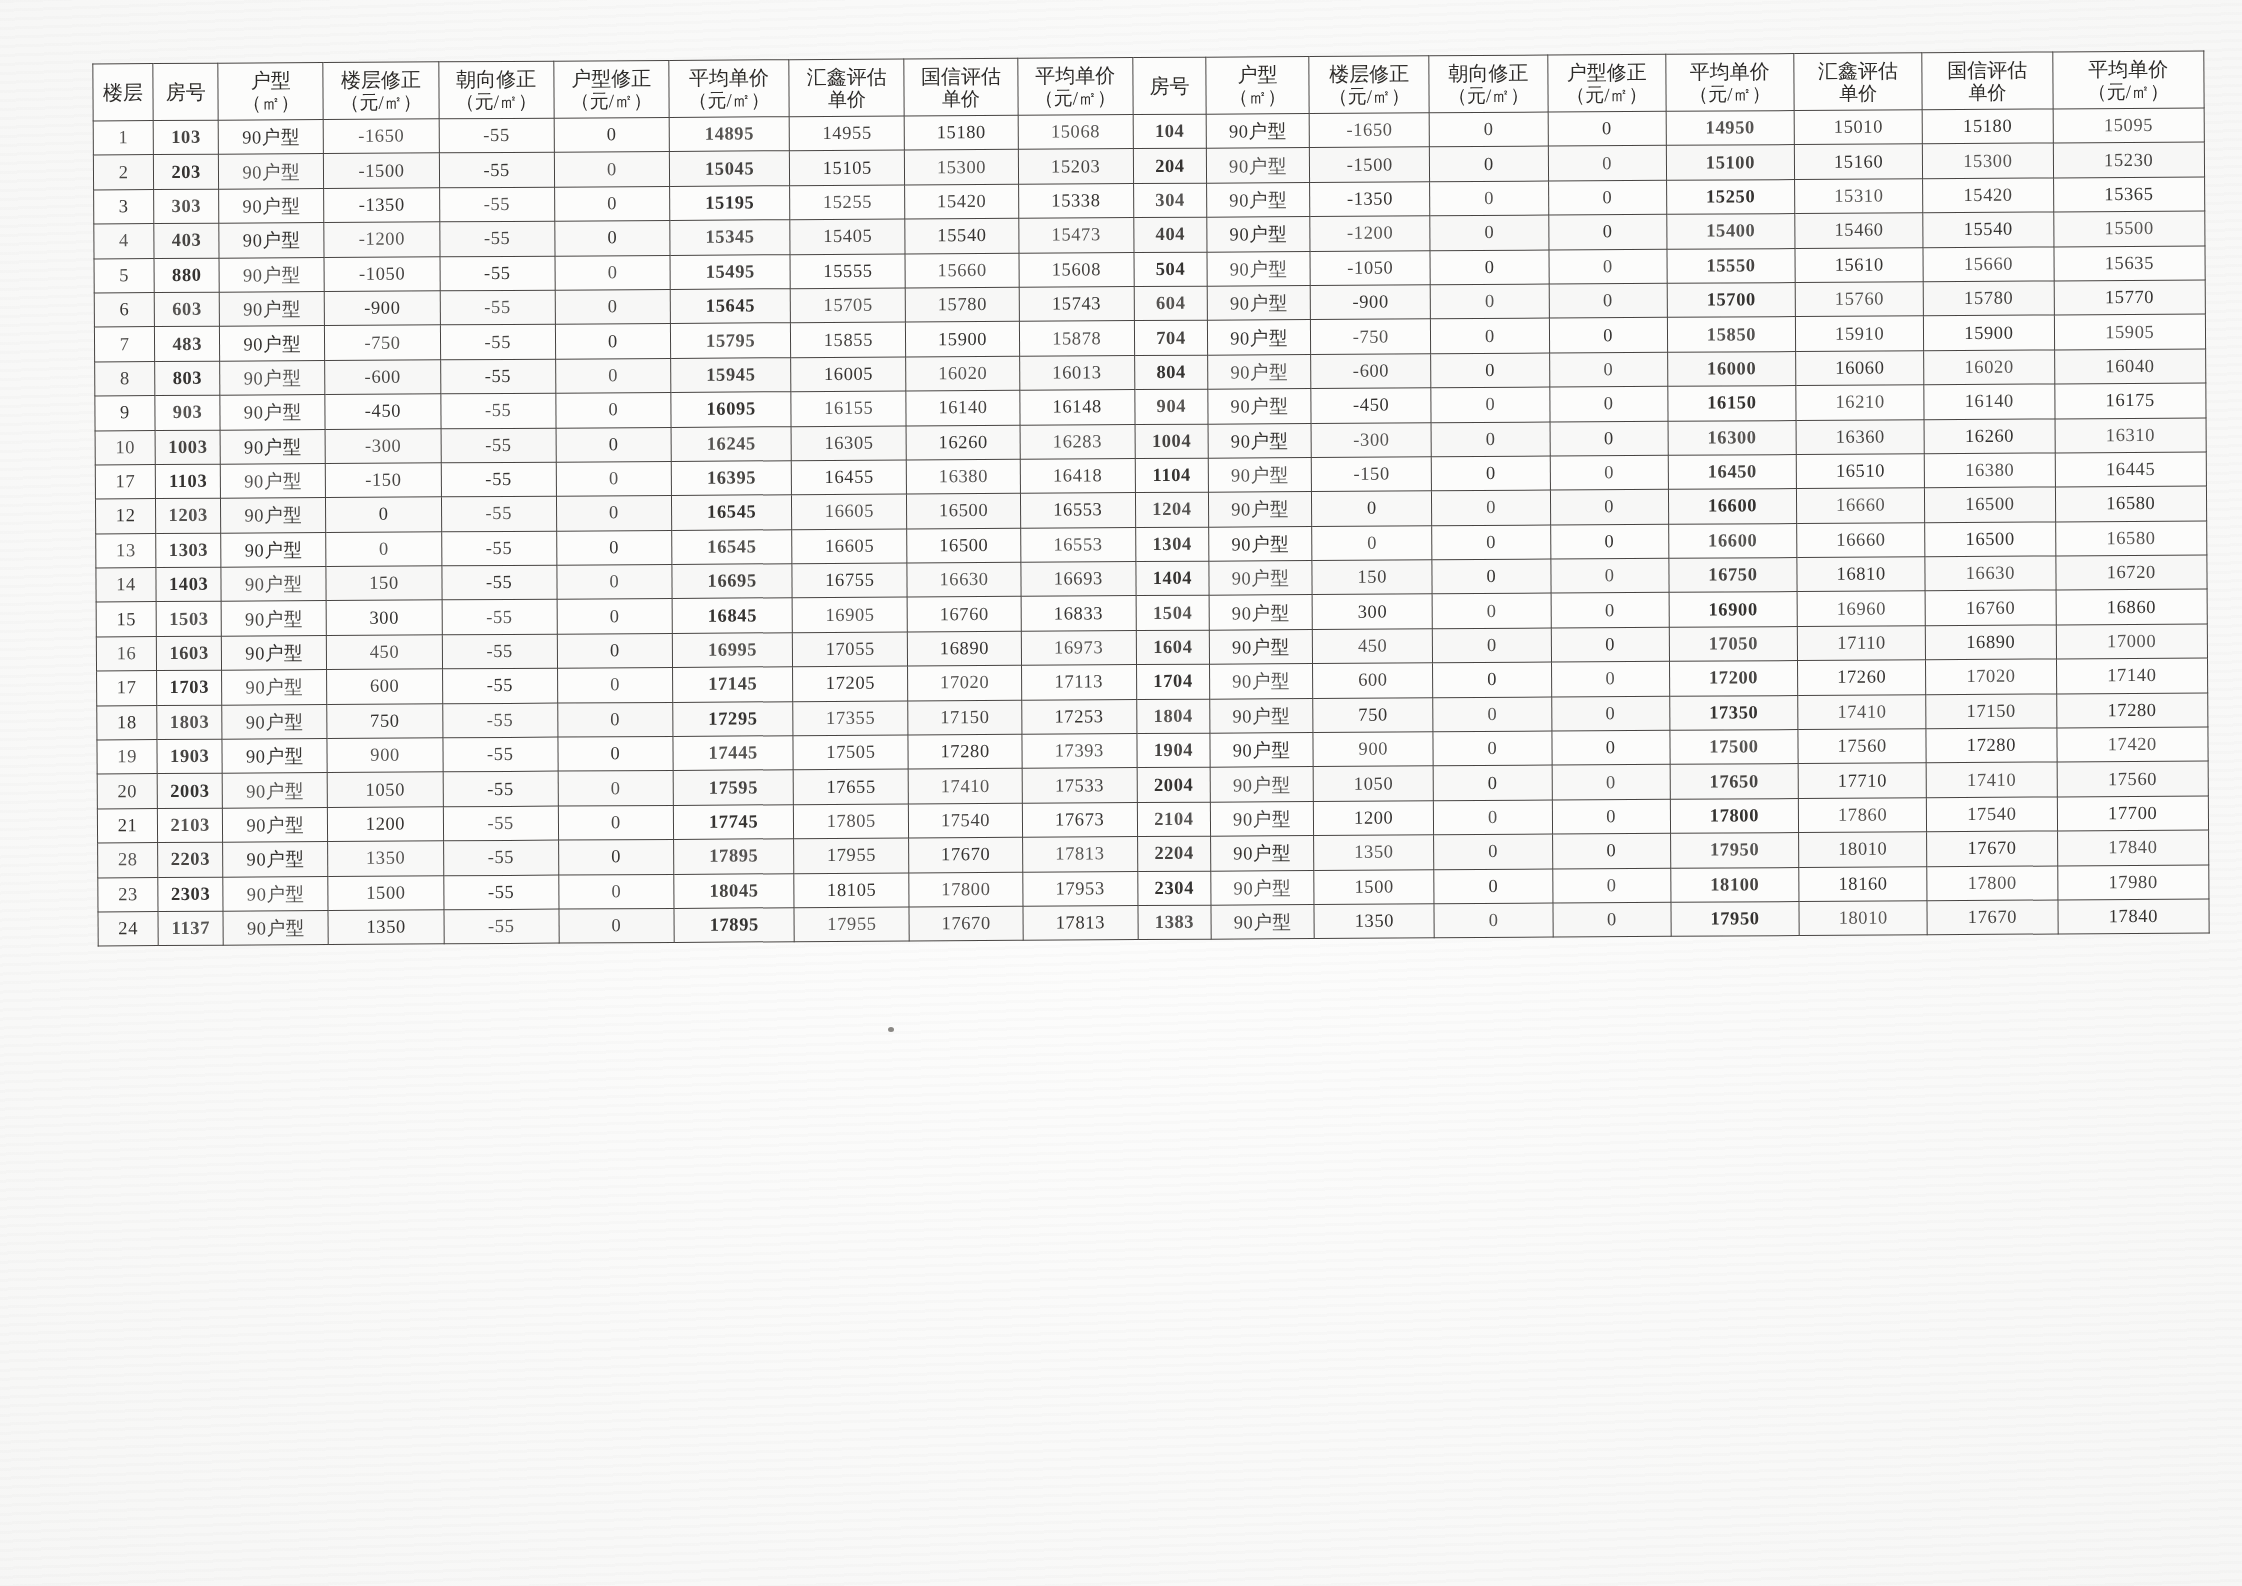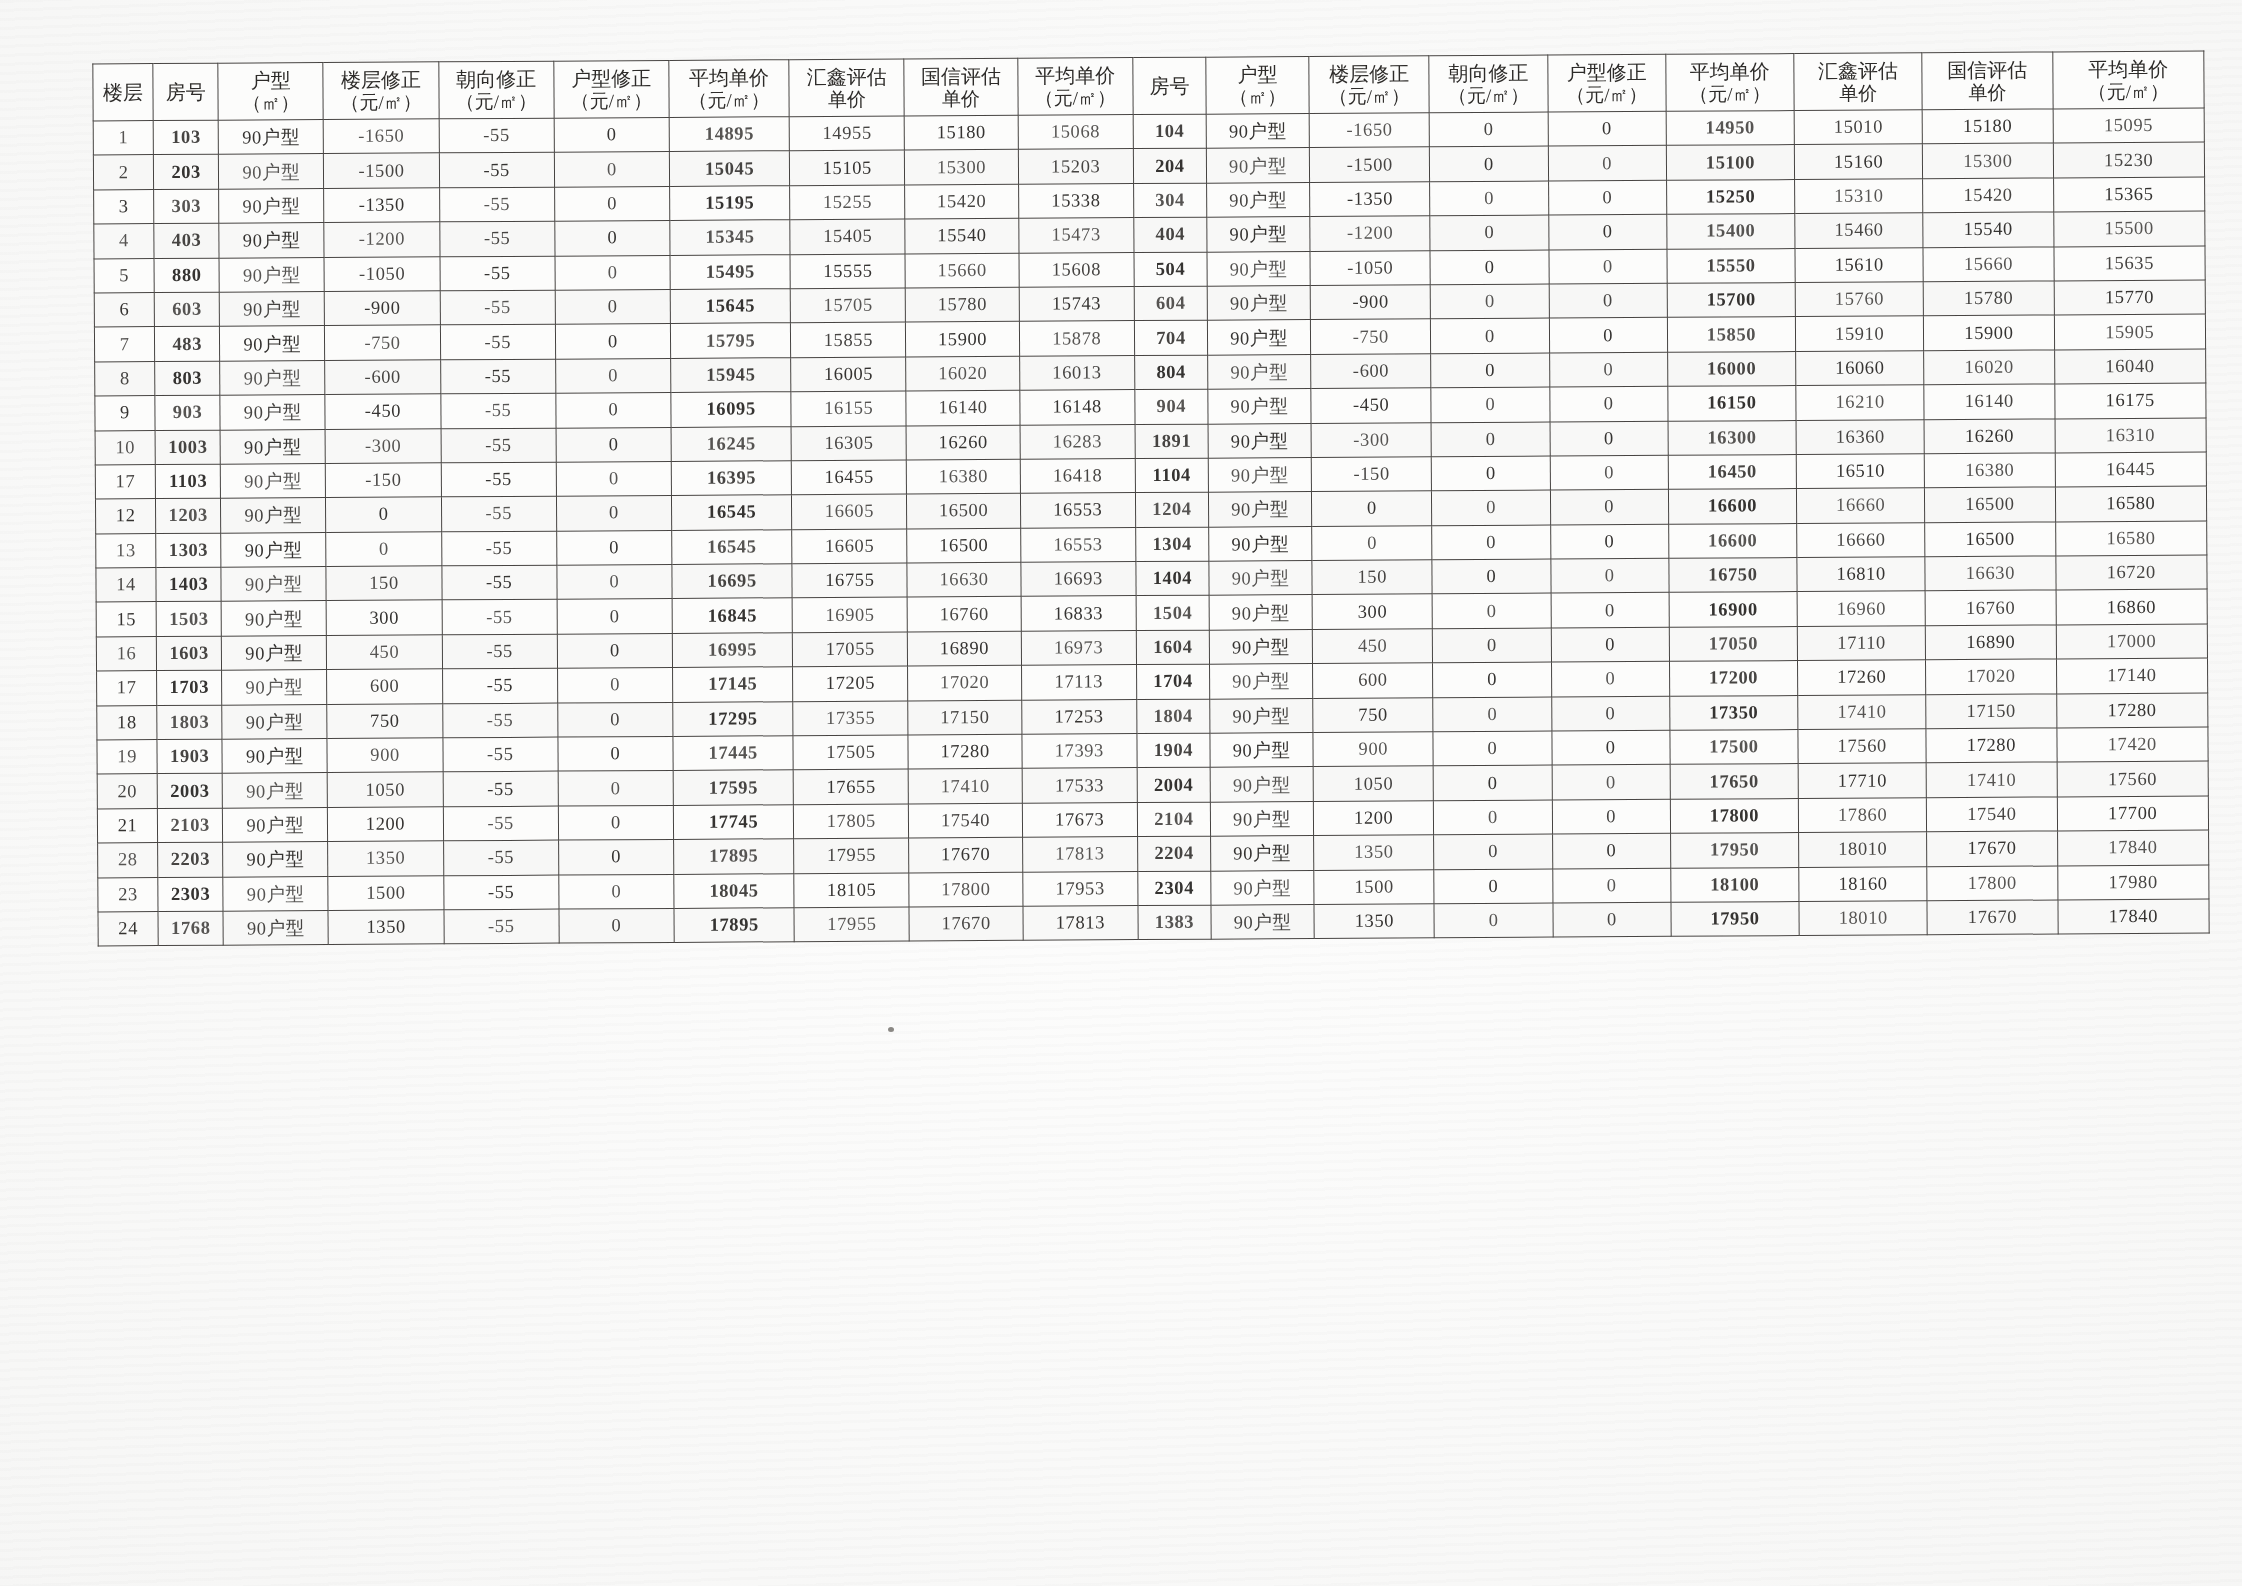--- a/index.html
+++ b/index.html
@@ -321,21 +321,21 @@
           <td class="ink0">10</td>
           <td class="ink1 bold-col">1003</td>
           <td class="ink2">90户型</td>
           <td class="ink0">-300</td>
           <td class="ink1">-55</td>
           <td class="ink2">0</td>
           <td class="ink0 bold-col">16245</td>
           <td class="ink1">16305</td>
           <td class="ink2">16260</td>
           <td class="ink0">16283</td>
-          <td class="ink1 bold-col">1891</td>
+          <td class="ink1 bold-col">1004</td>
           <td class="ink2">90户型</td>
           <td class="ink0">-300</td>
           <td class="ink1">0</td>
           <td class="ink2">0</td>
           <td class="ink0 bold-col">16300</td>
           <td class="ink1">16360</td>
           <td class="ink2">16260</td>
           <td class="ink0">16310</td>
         </tr>
         <tr>
@@ -606,21 +606,21 @@
           <td class="ink1">1500</td>
           <td class="ink2">0</td>
           <td class="ink0">0</td>
           <td class="ink1 bold-col">18100</td>
           <td class="ink2">18160</td>
           <td class="ink0">17800</td>
           <td class="ink1">17980</td>
         </tr>
         <tr>
           <td class="ink2">24</td>
-          <td class="ink0 bold-col">1768</td>
+          <td class="ink0 bold-col">1137</td>
           <td class="ink1">90户型</td>
           <td class="ink2">1350</td>
           <td class="ink0">-55</td>
           <td class="ink1">0</td>
           <td class="ink2 bold-col">17895</td>
           <td class="ink0">17955</td>
           <td class="ink1">17670</td>
           <td class="ink2">17813</td>
           <td class="ink0 bold-col">1383</td>
           <td class="ink1">90户型</td>

